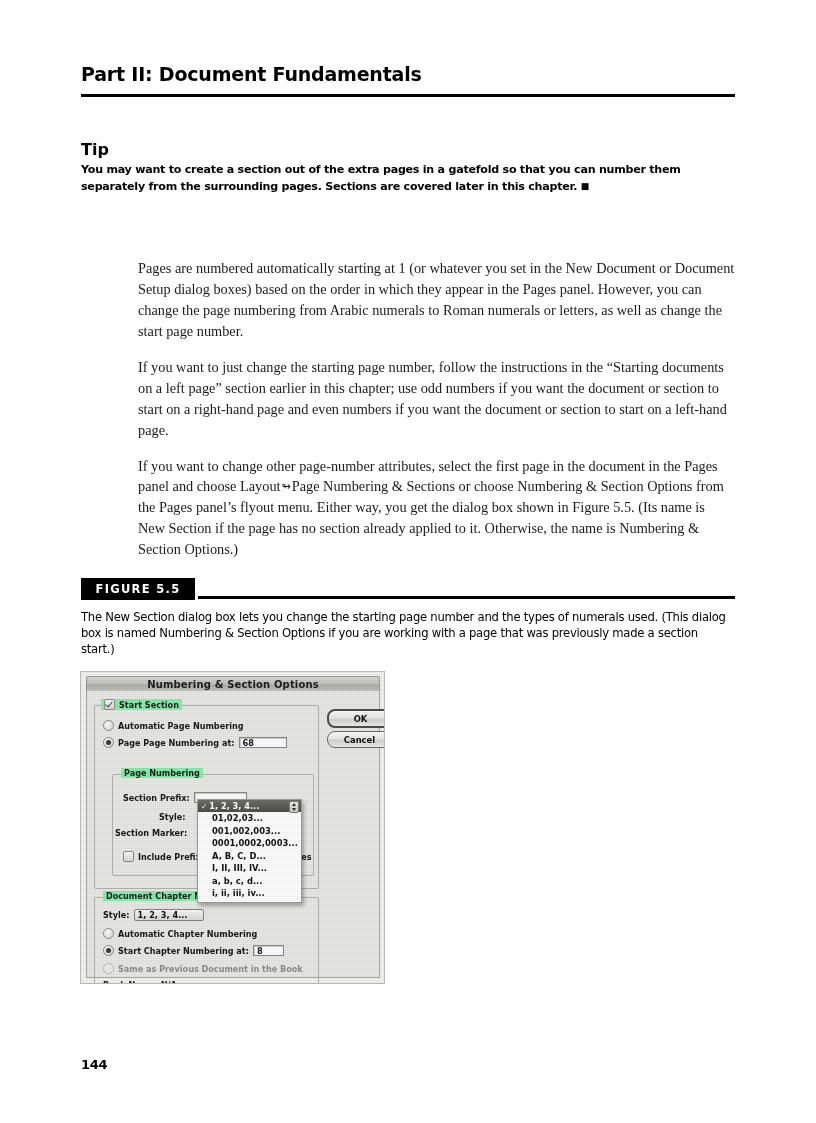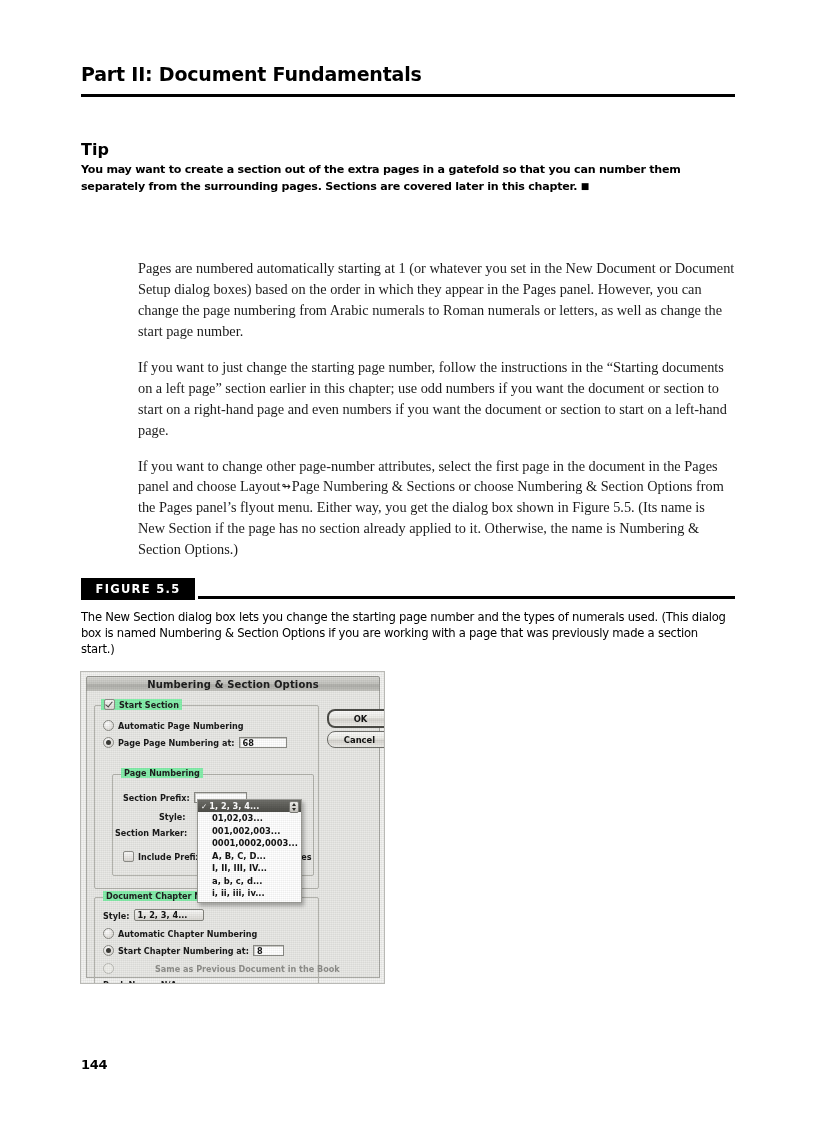--- a/index.html
+++ b/index.html
@@ -222,21 +222,21 @@
     white-space: nowrap;
   }
 
   .grp-section  { left: 7px;  top: 14px;  width: 223px; height: 182px; }
   .grp-pagenum  { left: 17px; top: 68px;  width: 200px; height: 100px; }
   .grp-chapter  { left: 7px;  top: 206px; width: 223px; height: 94px;  }
 
   .row {
     position: absolute;
     display: flex;
-    align-items: flex-end;
+    align-items: center;
     white-space: nowrap;
     font-size: 8.1px;
     color: #1a1a1a;
     font-weight: bold;
   }
   .row.dim { color: #8e8e8a; }
 
   .chk {
     width: 9px; height: 9px;
     border: 1px solid #8d8d88;
@@ -488,21 +488,21 @@
           <span class="radio"></span>
           <span>Automatic Chapter Numbering</span>
         </div>
 
         <div class="row" style="left:8px; top:47px;">
           <span class="radio on"></span>
           <span>Start Chapter Numbering at:</span>
           <span class="field" style="width:31px;margin-left:4px;">8</span>
         </div>
 
-        <div class="row dim" style="left:8px; top:65px;gap:37px;">
+        <div class="row dim" style="left:8px; top:65px;">
           <span class="radio off-dim"></span>
           <span>Same as Previous Document in the Book</span>
         </div>
 
         <div class="book-name" style="left:8px; top:82px;">Book Name: N/A</div>
       </div>
 
       <div class="pushbtn default" style="left:240px; top:18px;">OK</div>
       <div class="pushbtn" style="left:240px; top:40px;">Cancel</div>
 

